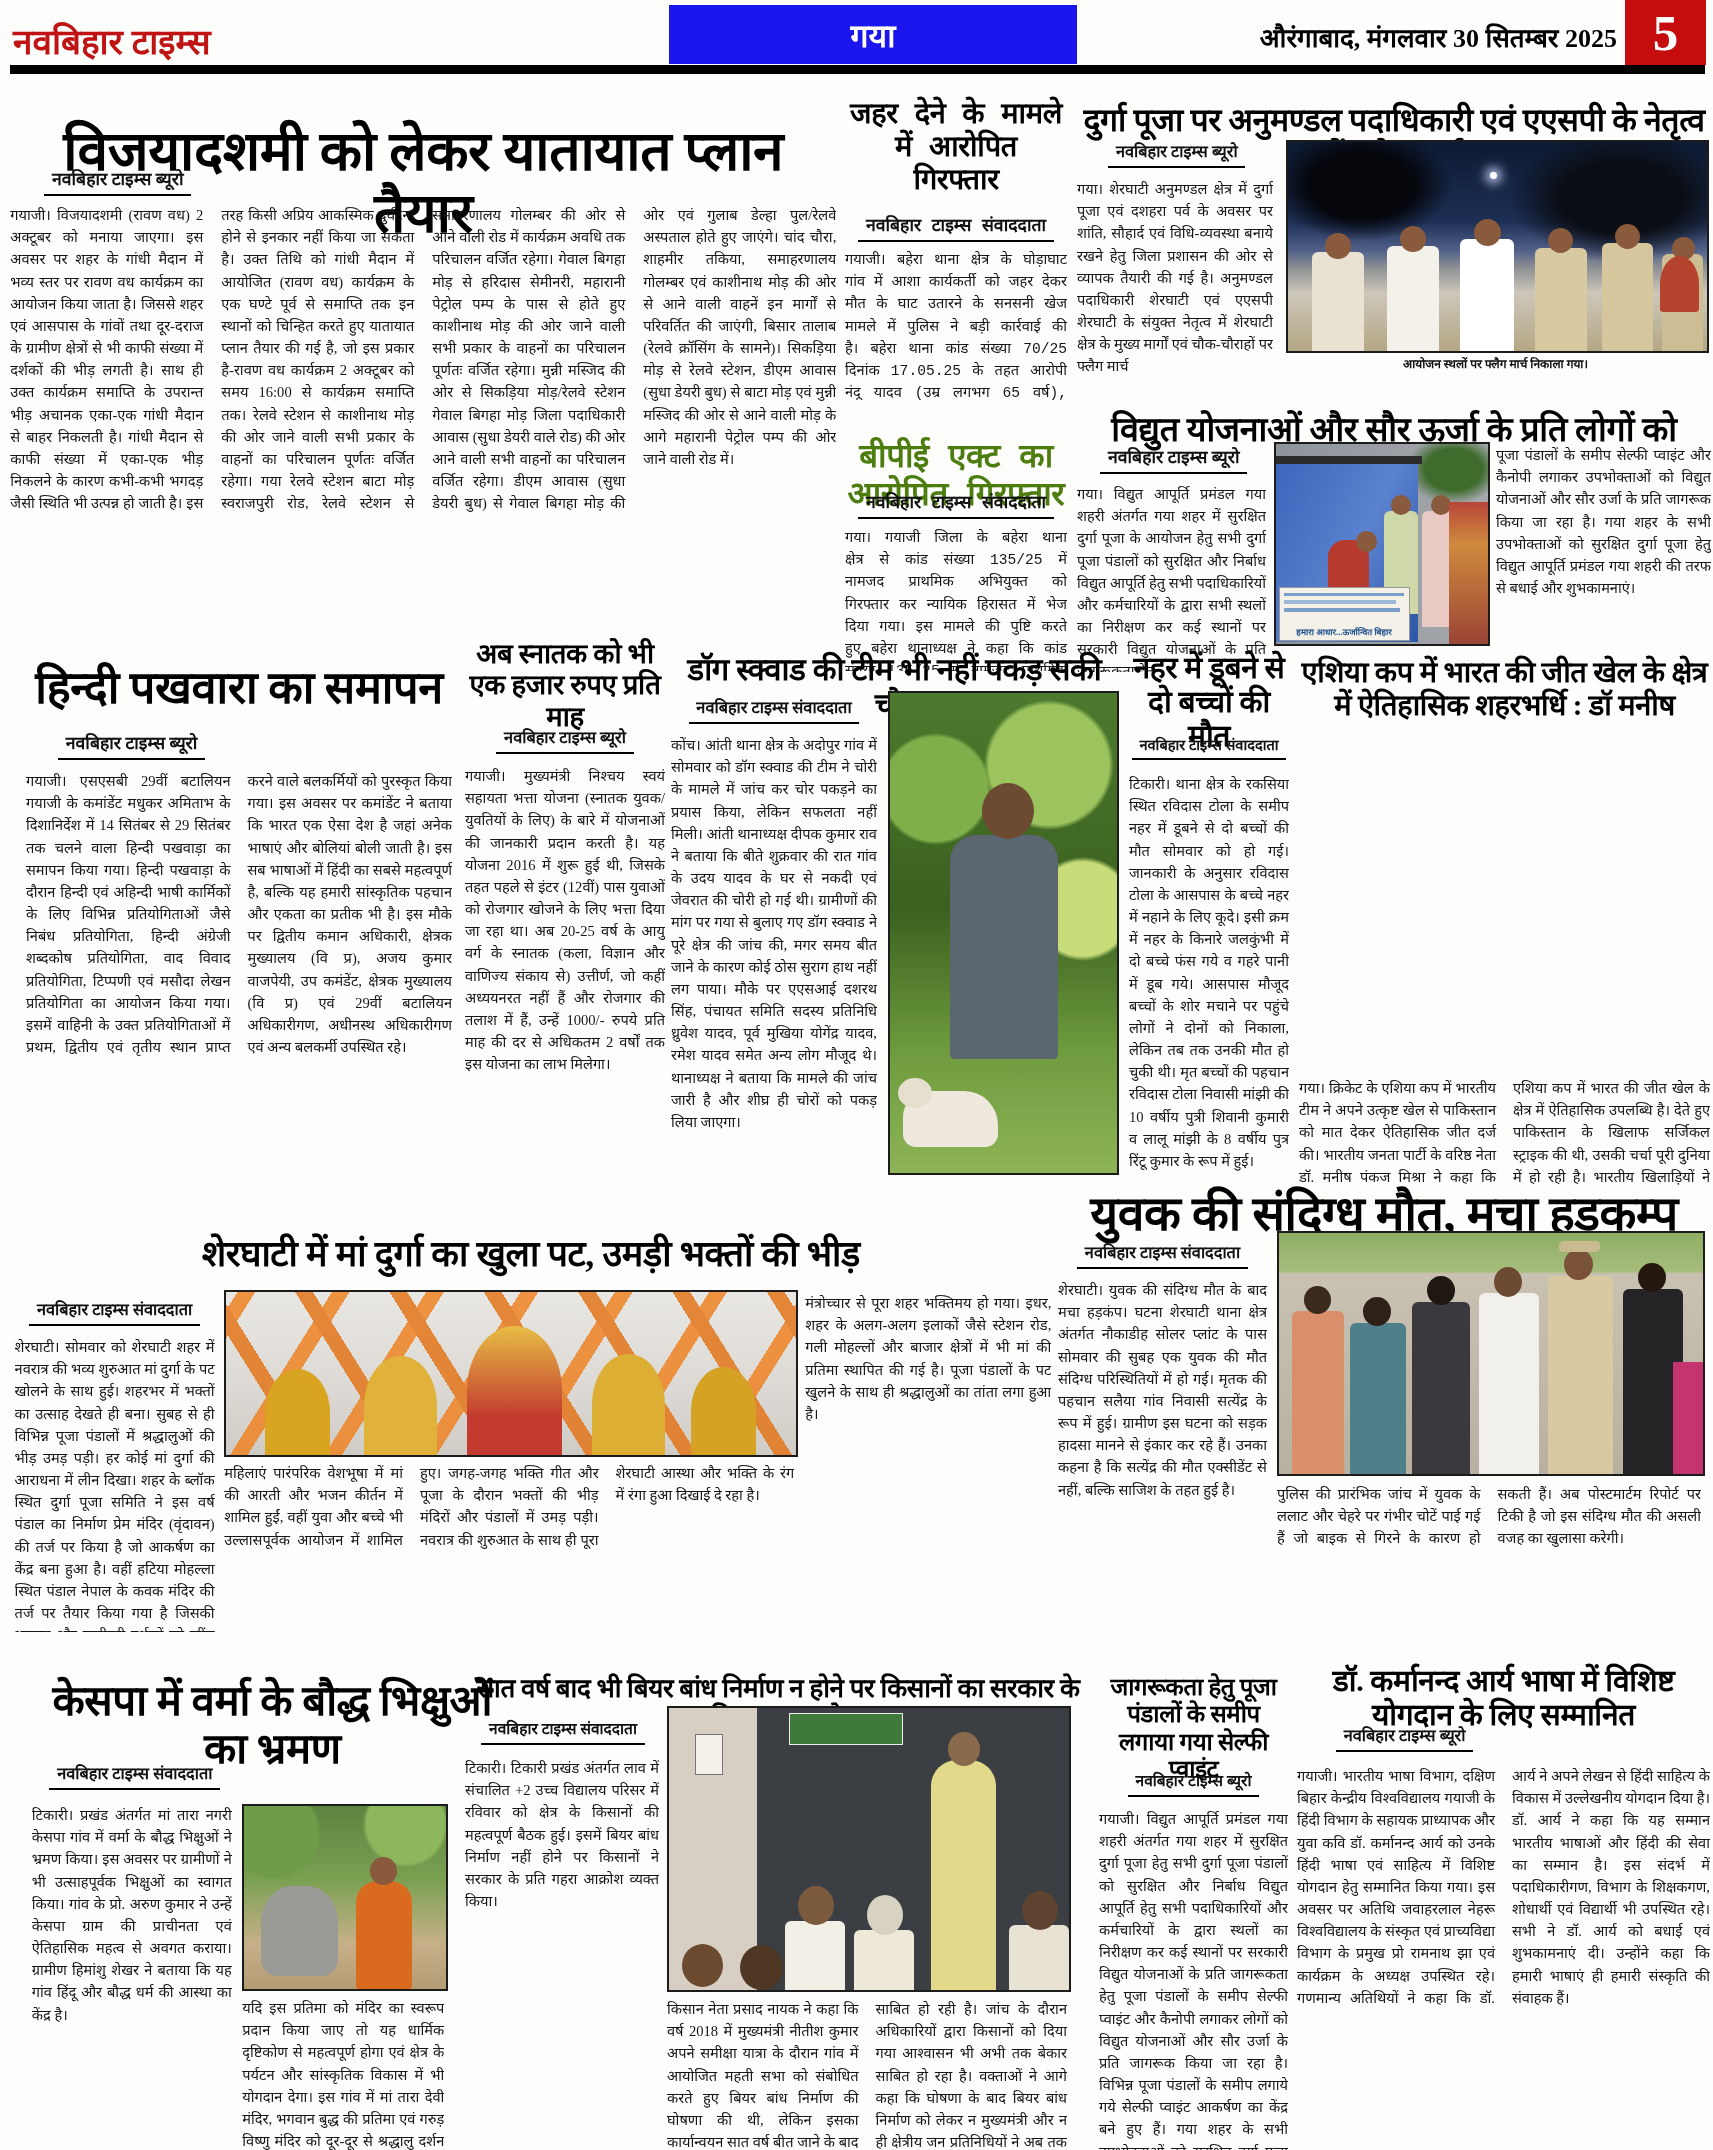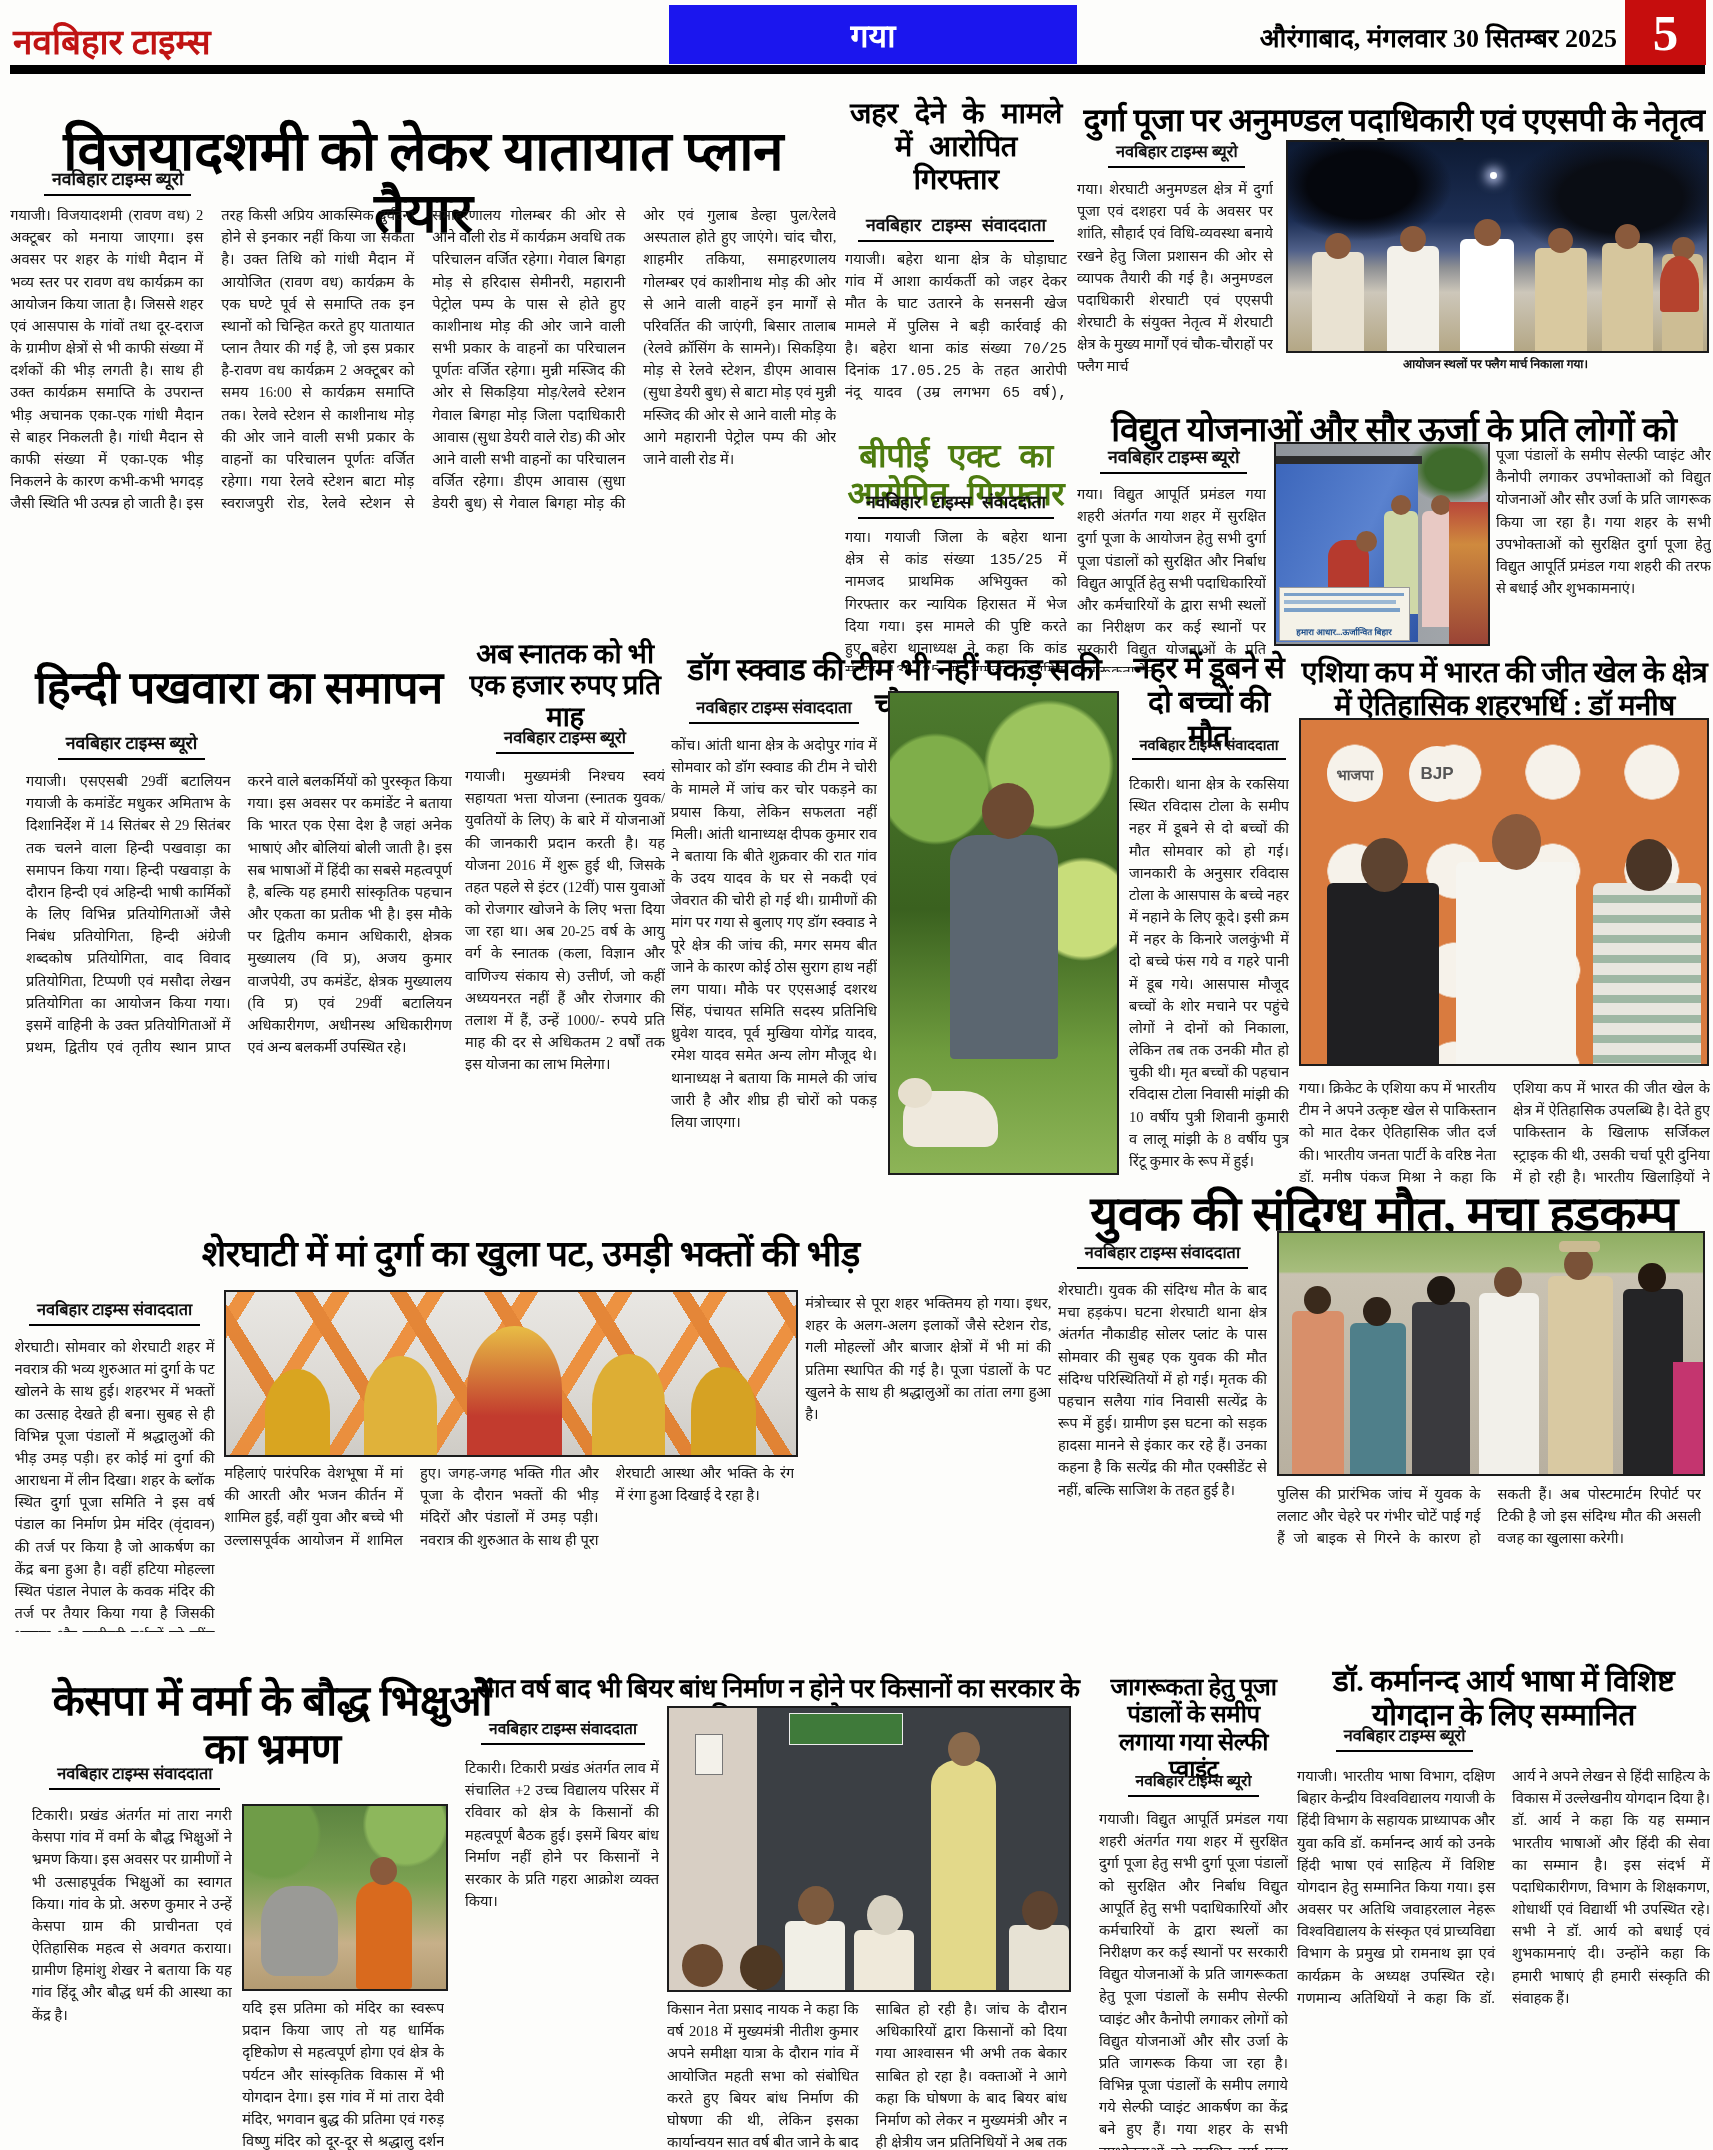--- a/index.html
+++ b/index.html
@@ -158,36 +158,20 @@
   <section class="abs" style="left:1129px;top:626px;width:160px;height:570px;">
     <h2 class="h abs" style="left:0;top:0;width:160px;font-size:30px;">नहर में डूबने से दो बच्चों की मौत</h2>
     <div class="abs blw" style="left:0;top:108px;width:160px;">
       <span class="bl" style="font-size:14.6px;">नवबिहार टाइम्स संवाददाता</span>
     </div>
     <div class="bd abs" style="left:0;top:147px;width:160px;height:415px;">टिकारी। थाना क्षेत्र के रकसिया स्थित रविदास टोला के समीप नहर में डूबने से दो बच्चों की मौत सोमवार को हो गई। जानकारी के अनुसार रविदास टोला के आसपास के बच्चे नहर में नहाने के लिए कूदे। इसी क्रम में नहर के किनारे जलकुंभी में दो बच्चे फंस गये व गहरे पानी में डूब गये। आसपास मौजूद बच्चों के शोर मचाने पर पहुंचे लोगों ने दोनों को निकाला, लेकिन तब तक उनकी मौत हो चुकी थी। मृत बच्चों की पहचान रविदास टोला निवासी मांझी की 10 वर्षीय पुत्री शिवानी कुमारी व लालू मांझी के 8 वर्षीय पुत्र रिंटू कुमार के रूप में हुई।</div>
   </section>
 
   <section class="abs" style="left:1299px;top:632px;width:411px;height:563px;">
     <h2 class="h abs" style="left:0;top:0;width:411px;font-size:29px;">एशिया कप में भारत की जीत खेल के क्षेत्र में ऐतिहासिक शहरभर्धि : डॉ मनीष</h2>
-    <div class="ph" style="left:0;top:86px;width:406px;height:344px;">
-      <div class="abs" style="left:0;top:0;width:100%;height:100%;background:#d8archive;background:#d97b3f;"></div>
-      <div class="abs" style="left:0;top:0;width:100%;height:100%;
-           background-image:radial-gradient(circle,#f6f2ea 27px,transparent 27.5px);background-size:99px 99px;background-position:4.3px 2.6px;"></div>
-      <div class="abs" style="left:26px;top:26px;width:56px;height:56px;border-radius:50%;background:#f6f2ea;color:#555;
-           display:flex;align-items:center;justify-content:center;font-size:14.6px;font-weight:700;">भाजपा</div>
-      <div class="abs" style="left:108px;top:26px;width:56px;height:56px;border-radius:50%;background:#f6f2ea;color:#555;
-           display:flex;align-items:center;justify-content:center;font-size:17px;font-weight:700;font-family:'Liberation Sans',sans-serif;">BJP</div>
-      <div class="figure" style="left:26px;bottom:0;width:112px;height:181px;background:#1f1f22;"></div>
-      <div class="head" style="left:60px;bottom:172px;width:47px;height:54px;background:#5d4330;"></div>
-      <div class="figure" style="left:155px;bottom:0;width:120px;height:202px;background:#f6f5f0;"></div>
-      <div class="head" style="left:191px;bottom:194px;width:49px;height:56px;background:#8a5a3c;"></div>
-      <div class="figure" style="left:292px;bottom:0;width:108px;height:181px;
-           background:repeating-linear-gradient(180deg,#e8e6df 0 12px,#9fb7a4 12px 20px);"></div>
-      <div class="head" style="left:325px;bottom:173px;width:46px;height:52px;background:#4a3526;"></div>
-    </div>
     <div class="bd c2 abs" style="left:0;top:445px;width:411px;height:116px;">गया। क्रिकेट के एशिया कप में भारतीय टीम ने अपने उत्कृष्ट खेल से पाकिस्तान को मात देकर ऐतिहासिक जीत दर्ज की। भारतीय जनता पार्टी के वरिष्ठ नेता डॉ. मनीष पंकज मिश्रा ने कहा कि एशिया कप में भारत की जीत खेल के क्षेत्र में ऐतिहासिक उपलब्धि है। देते हुए पाकिस्तान के खिलाफ सर्जिकल स्ट्राइक की थी, उसकी चर्चा पूरी दुनिया में हो रही है। भारतीय खिलाड़ियों ने जिस शौर्य और पराक्रम का परिचय दिया, वह देश के युवाओं के लिए प्रेरणा है। यह जीत सभी देशवासियों को समर्पित है। इस अवसर पर भाजपा के जिला पदाधिकारी एवं कार्यकर्ता मौजूद रहे।</div>
   </section>
 
   <section class="abs" style="left:10.3px;top:1204px;width:1041px;height:430px;">
     <h2 class="h abs" style="left:0;top:0;width:1041px;font-size:36px;">शेरघाटी में मां दुर्गा का खुला पट, उमड़ी भक्तों की भीड़</h2>
     <div class="abs blw" style="left:4.3px;top:94px;width:200px;">
       <span class="bl" style="font-size:16.3px;">नवबिहार टाइम्स संवाददाता</span>
     </div>
     <div class="bd abs" style="left:4.3px;top:132px;width:200px;height:296px;">शेरघाटी। सोमवार को शेरघाटी शहर में नवरात्र की भव्य शुरुआत मां दुर्गा के पट खोलने के साथ हुई। शहरभर में भक्तों का उत्साह देखते ही बना। सुबह से ही विभिन्न पूजा पंडालों में श्रद्धालुओं की भीड़ उमड़ पड़ी। हर कोई मां दुर्गा की आराधना में लीन दिखा। शहर के ब्लॉक स्थित दुर्गा पूजा समिति ने इस वर्ष पंडाल का निर्माण प्रेम मंदिर (वृंदावन) की तर्ज पर किया है जो आकर्षण का केंद्र बना हुआ है। वहीं हटिया मोहल्ला स्थित पंडाल नेपाल के कवक मंदिर की तर्ज पर तैयार किया गया है जिसकी भव्यता और कारीगरी दर्शकों को खींच रही है। इधर, दुर्गा स्थान और चट्टी मोहल्ला में भी मां दुर्गा की प्रतिमा स्थापित की गई है। पूजा समितियों ने विशेष सजावट और विद्युत प्रकाश व्यवस्था से माहौल को मनमोहक बना दिया है।</div>
     <div class="ph" style="left:214px;top:86px;width:570px;height:163px;">

